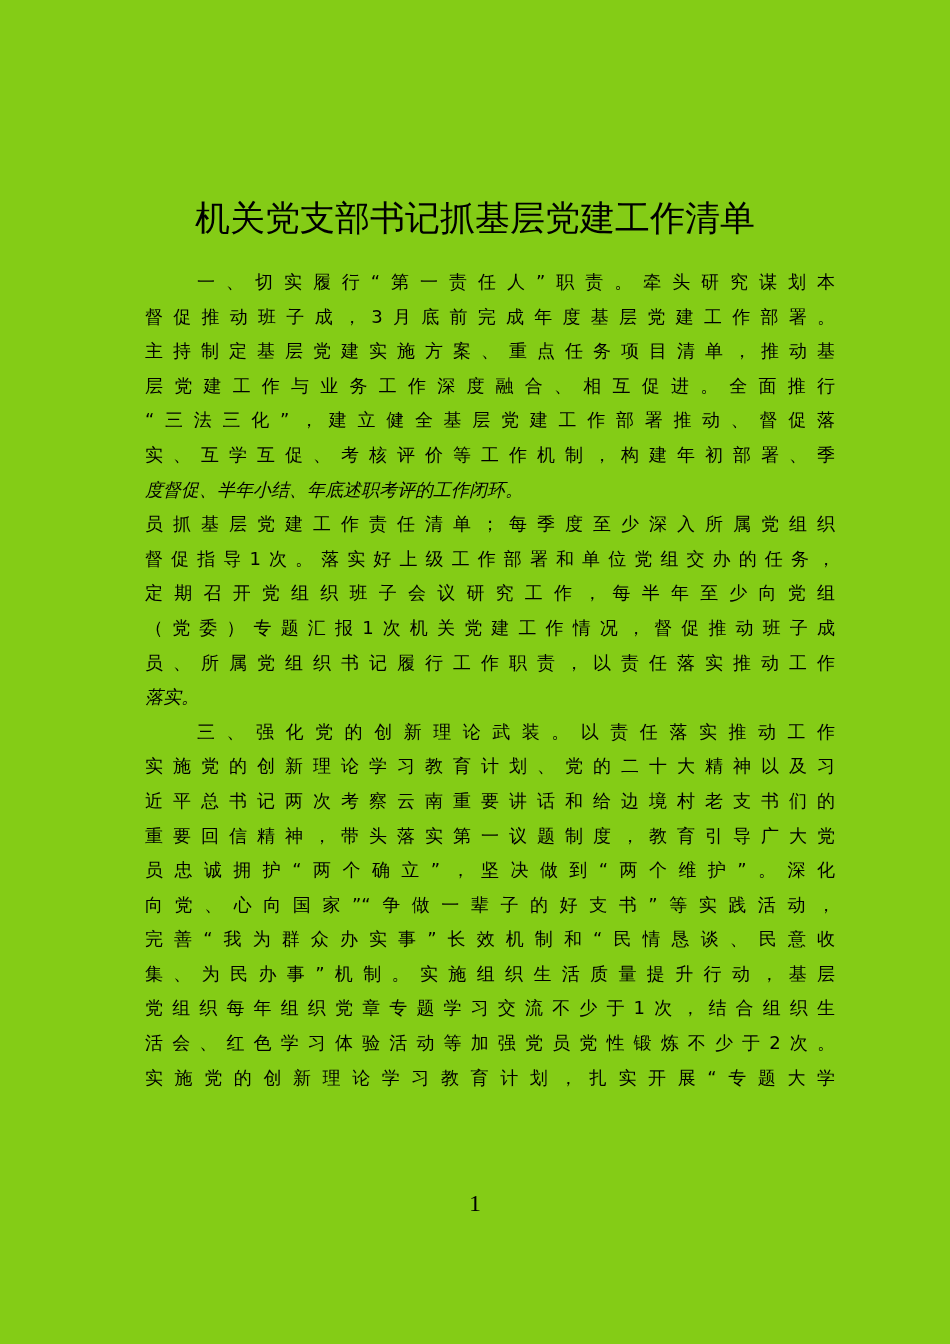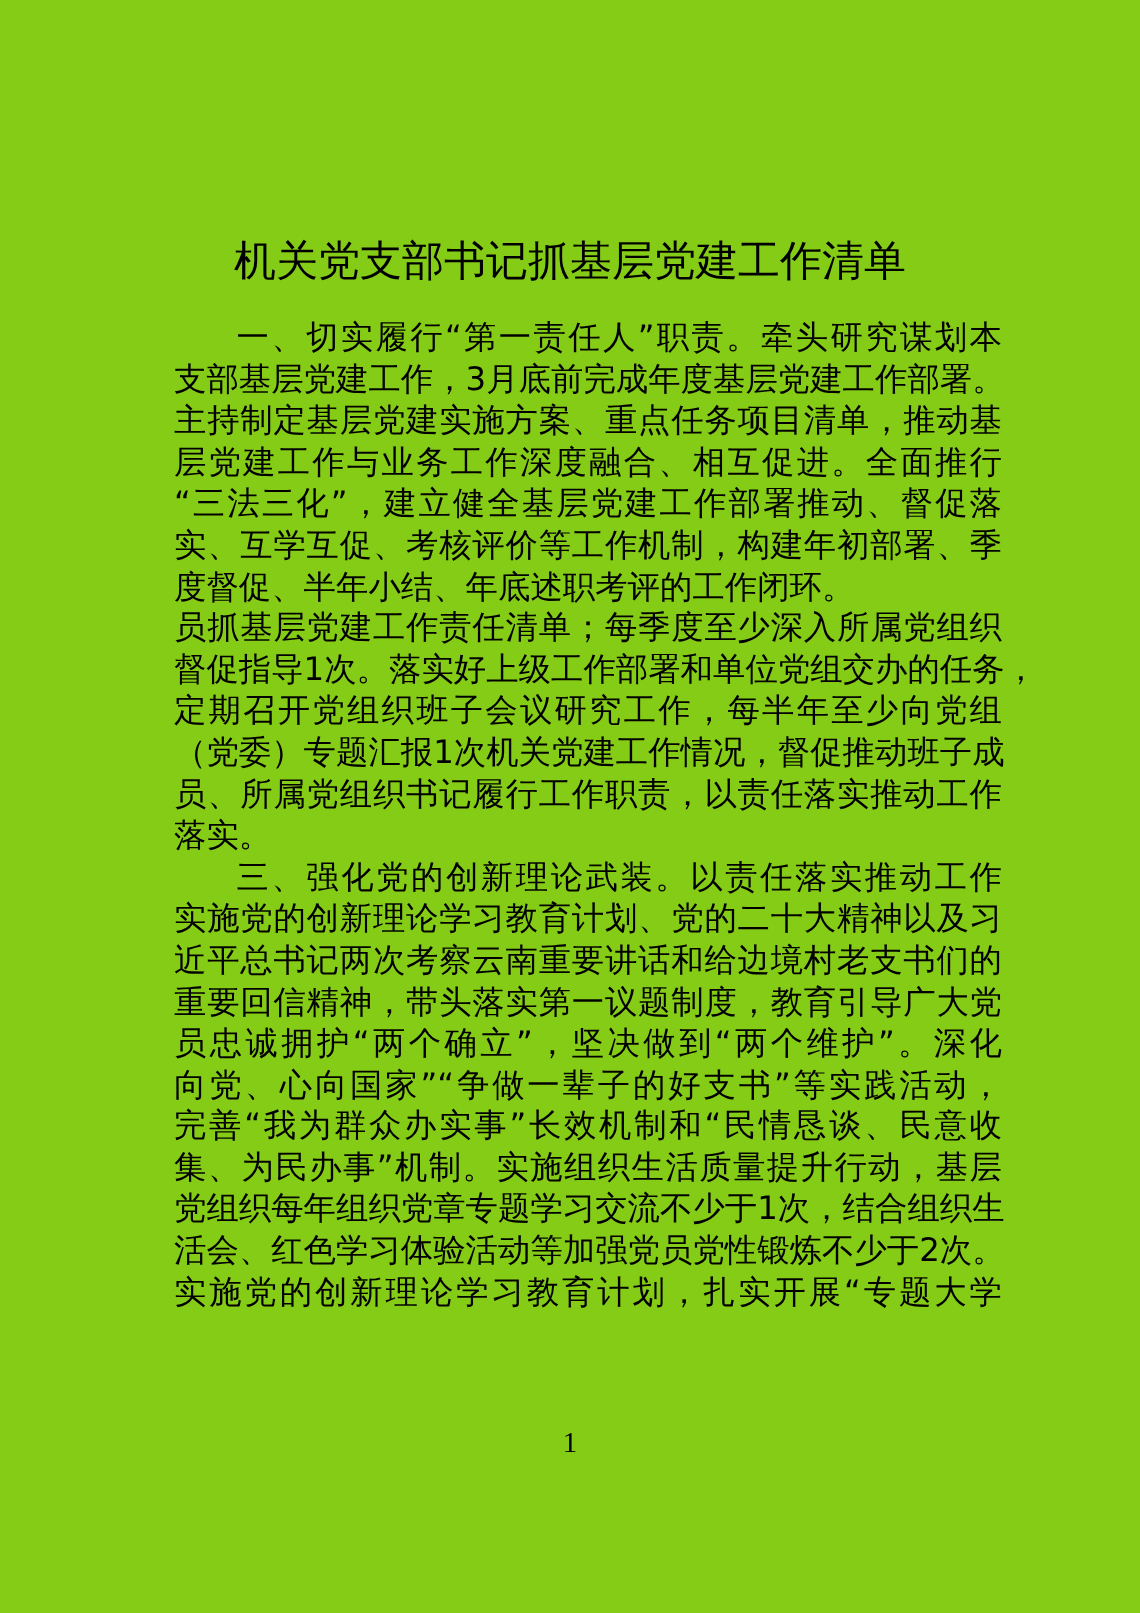--- a/index.html
+++ b/index.html
@@ -36,28 +36,29 @@
     }
     .body-text {
       position: absolute;
       left: 145px;
       top: 265px;
       width: 690px;
     }
     .line {
       height: 34.6px;
       line-height: 34.6px;
-      font-size: 27px;
+      font-size: 18px;
       white-space: nowrap;
       overflow: visible;
       text-align: justify;
       text-align-last: justify;
     }
     .line.last {
       text-align-last: left;
+      font-style: italic;
     }
     .line.indent {
       padding-left: 52px;
     }
     .page-number {
       position: absolute;
       top: 1188px;
       left: 0;
       width: 950px;
       text-align: center;
@@ -67,21 +68,21 @@
     }
   </style>
 </head>
 <body>
 
 <div class="page">
   <h1 class="title">机关党支部书记抓基层党建工作清单</h1>
 
   <div class="body-text" id="body-text">
     <div class="line indent">一、切实履行“第一责任人”职责。牵头研究谋划本</div>
-    <div class="line">支部基层党建工作，3月底前完成年度基层党建工作部署。</div>
+    <div class="line">督促推动班子成，3月底前完成年度基层党建工作部署。</div>
     <div class="line">主持制定基层党建实施方案、重点任务项目清单，推动基</div>
     <div class="line">层党建工作与业务工作深度融合、相互促进。全面推行</div>
     <div class="line">“三法三化”，建立健全基层党建工作部署推动、督促落</div>
     <div class="line">实、互学互促、考核评价等工作机制，构建年初部署、季</div>
     <div class="line last">度督促、半年小结、年底述职考评的工作闭环。</div>
     <div class="line">员抓基层党建工作责任清单；每季度至少深入所属党组织</div>
     <div class="line">督促指导1次。落实好上级工作部署和单位党组交办的任务，</div>
     <div class="line">定期召开党组织班子会议研究工作，每半年至少向党组</div>
     <div class="line">（党委）专题汇报1次机关党建工作情况，督促推动班子成</div>
     <div class="line">员、所属党组织书记履行工作职责，以责任落实推动工作</div>

